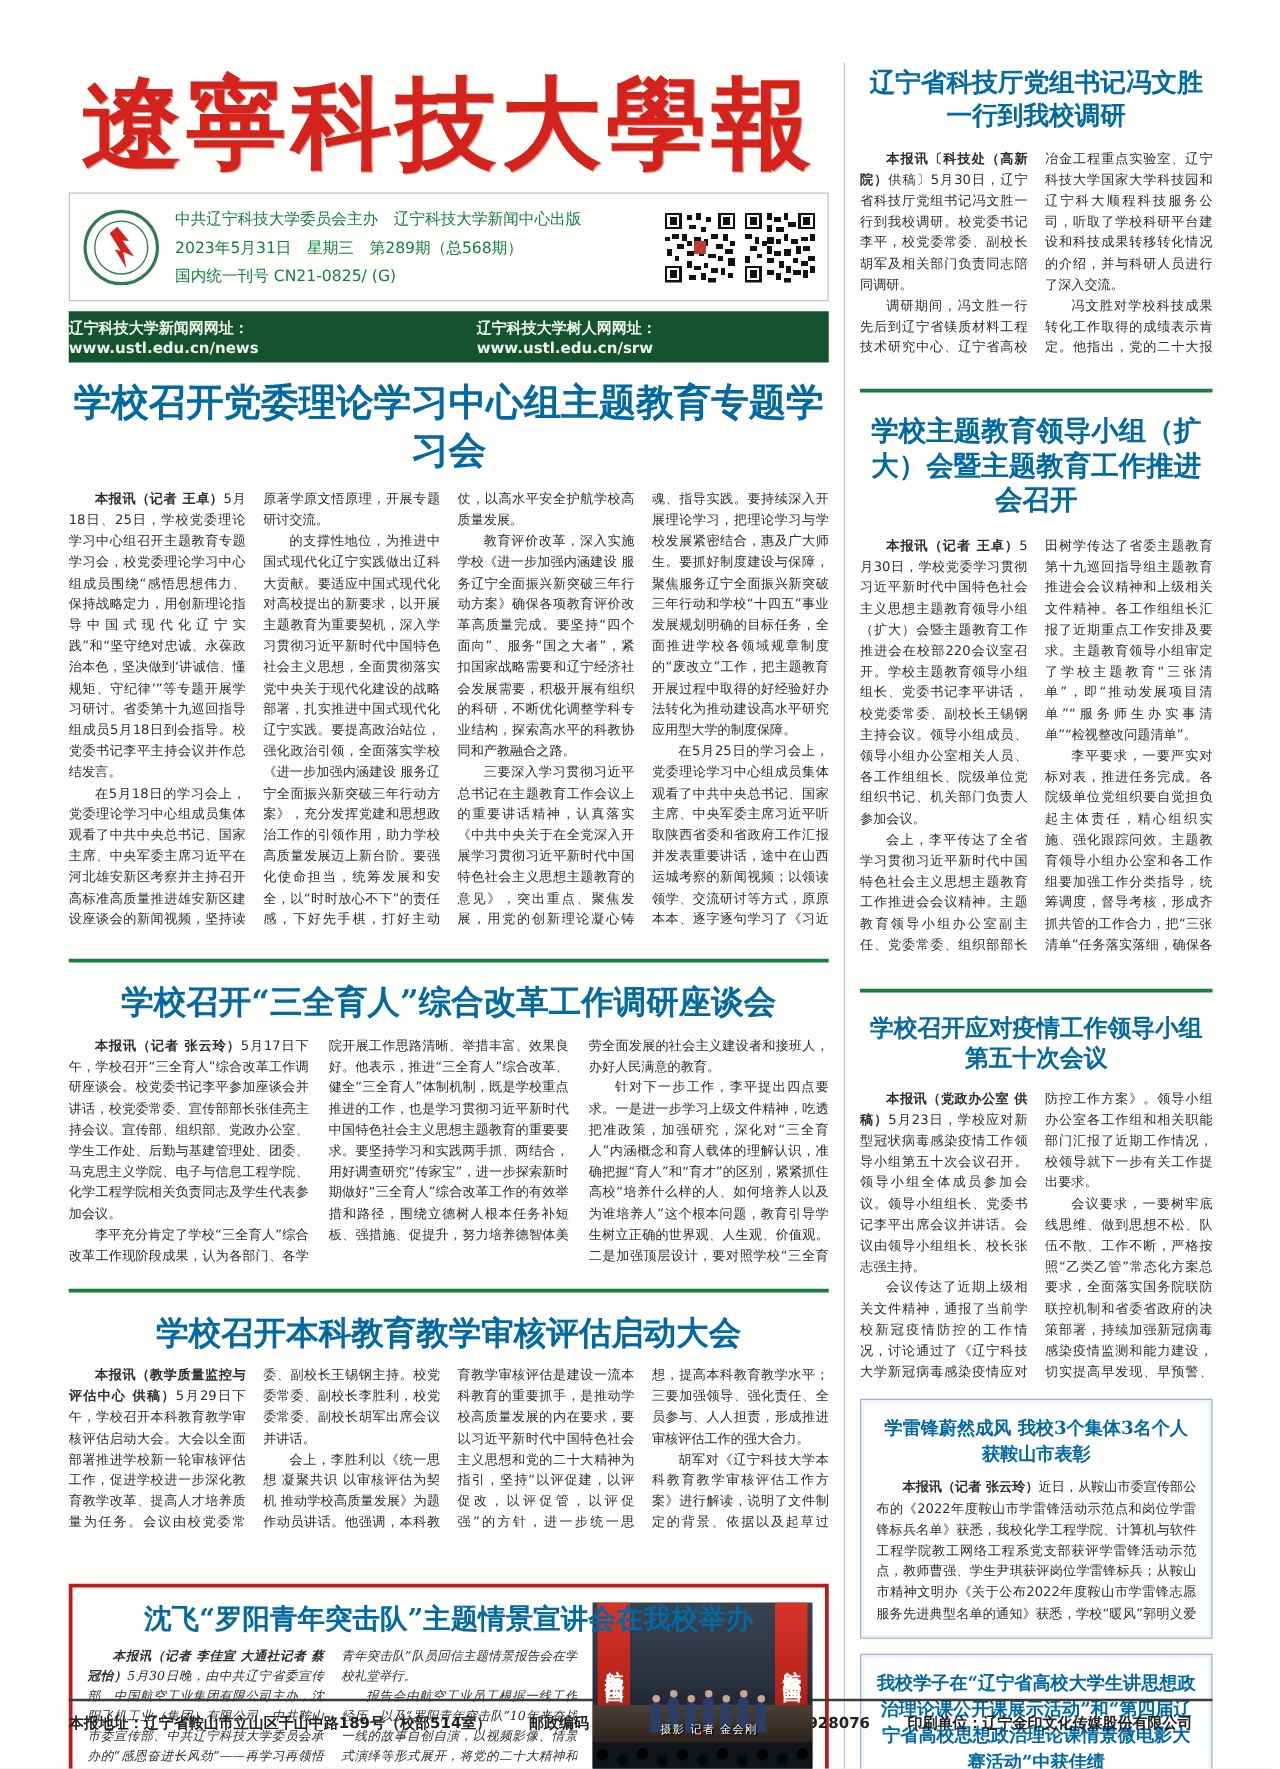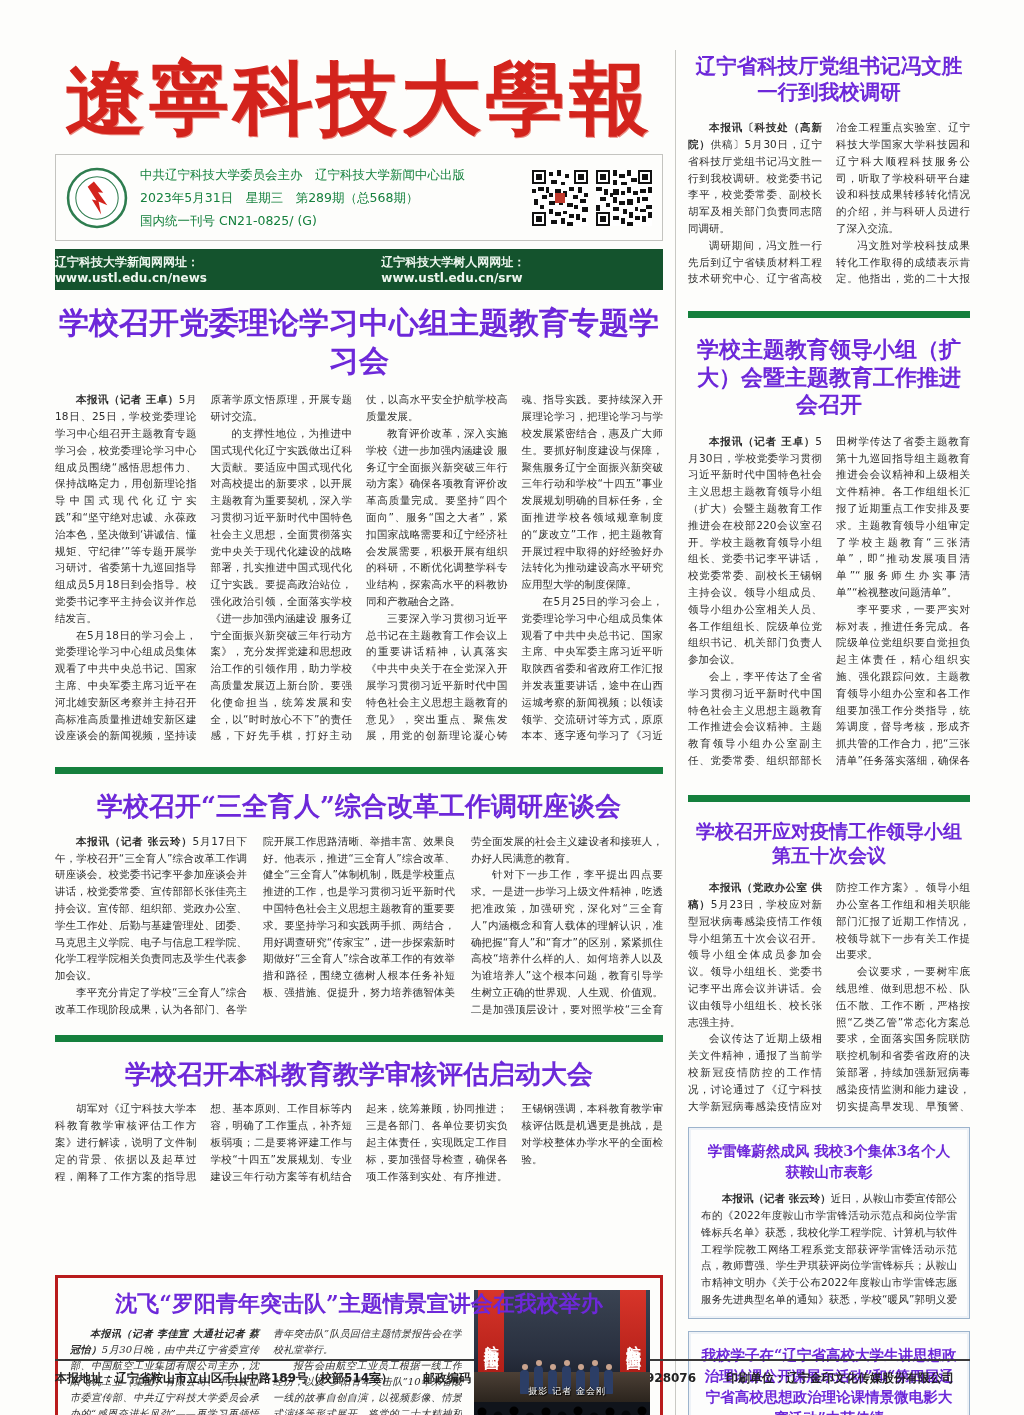--- a/index.html
+++ b/index.html
@@ -17,30 +17,30 @@
   .info-box{border:1px solid #c4c4c0;margin-top:8px;padding:8px 10px;display:flex;align-items:center;gap:12px;}
   .logo{width:62px;height:62px;flex:0 0 62px;}
   .info-lines{flex:1;font-size:12.5px;line-height:1.85;color:#15803d;}
   .qr-wrap{display:flex;gap:8px;}
   .qr{width:56px;height:56px;background:#fff;}
   .green-bar{margin-top:8px;background:#14532d;color:#eef6ef;font-size:12px;
        display:flex;justify-content:center;gap:34px;padding:5px 0;font-weight:bold;}
 
   
   .article{overflow:hidden;}
-  .headline{font-family:"Liberation Sans","DejaVu Sans",sans-serif;font-weight:bold;color:#6d28d9;
+  .headline{font-family:"Liberation Sans","DejaVu Sans",sans-serif;font-weight:bold;color:#0369a1;
        text-align:center;line-height:1.25;}
   .headline.serif{font-family:"DejaVu Serif","Liberation Serif",serif;}
   .body{font-size:10.5px;line-height:1.6;text-align:justify;color:#2e2e2e;overflow:hidden;}
   .para{margin:0;text-indent:2em;}
   .para b{font-weight:bold;}
   .cols-2{column-count:2;column-gap:14px;}
   .cols-3{column-count:3;column-gap:16px;}
   .cols-4{column-count:4;column-gap:14px;}
-  .rule-top{border-top:7px solid #15803d;padding-top:10px;margin-top:10px;}
+  .rule-top{border-top:3px solid #15803d;padding-top:10px;margin-top:10px;}
 
   
   .a-main .headline{font-size:30px;margin:14px 0 12px;}
   .a-main .body{height:366px;}
   .a-sanquan .headline{font-size:26px;margin:6px 0 10px;}
   .a-sanquan .body{height:192px;}
   .a-shenhe .headline{font-size:26px;margin:6px 0 10px;}
   .a-shenhe .body{height:148px;}
 
   
@@ -160,20 +160,22 @@
         <div class="body cols-3">
             <p class="para"><b>本报讯（记者 张云玲）</b>5月17日下午，学校召开“三全育人”综合改革工作调研座谈会。校党委书记李平参加座谈会并讲话，校党委常委、宣传部部长张佳亮主持会议。宣传部、组织部、党政办公室、学生工作处、后勤与基建管理处、团委、马克思主义学院、电子与信息工程学院、化学工程学院相关负责同志及学生代表参加会议。</p>
             <p class="para">李平充分肯定了学校“三全育人”综合改革工作现阶段成果，认为各部门、各学院开展工作思路清晰、举措丰富、效果良好。他表示，推进“三全育人”综合改革、健全“三全育人”体制机制，既是学校重点推进的工作，也是学习贯彻习近平新时代中国特色社会主义思想主题教育的重要要求。要坚持学习和实践两手抓、两结合，用好调查研究“传家宝”，进一步探索新时期做好“三全育人”综合改革工作的有效举措和路径，围绕立德树人根本任务补短板、强措施、促提升，努力培养德智体美劳全面发展的社会主义建设者和接班人，办好人民满意的教育。</p>
             <p class="para">针对下一步工作，李平提出四点要求。一是进一步学习上级文件精神，吃透把准政策，加强研究，深化对“三全育人”内涵概念和育人载体的理解认识，准确把握“育人”和“育才”的区别，紧紧抓住高校“培养什么样的人、如何培养人以及为谁培养人”这个根本问题，教育引导学生树立正确的世界观、人生观、价值观。二是加强顶层设计，要对照学校“三全育人”综合改革建设方案和“十大育人体系”质量建设标准，结合本次调研的成果制定每个育人体系的实施方案，切实将调研成果转化为解决问题的具体行动，确保工作落实落细。三是突出特点亮点，认真总结提炼创新举措和育人成果，做好案例收集分析，注重挖掘各方面工作的育人要素，及时总结经验、推广经验，促进学生健康成长。四是在总结成绩的同时，要对照目前工作中存在的问题和不足，查缺补漏，深入思考下一步工作举措和思路，不断推动学校“三全育人”综合改革建设工作取得新成效。</p>
           </div>
       </div>
 
       <div class="article a-shenhe rule-top">
         <div class="headline">学校召开本科教育教学审核评估启动大会</div>
         <div class="body cols-4">
+            <p class="para"><b>本报讯（教学质量监控与评估中心 供稿）</b>5月29日下午，学校召开本科教育教学审核评估启动大会。大会以全面部署推进学校新一轮审核评估工作，促进学校进一步深化教育教学改革、提高人才培养质量为任务。会议由校党委常委、副校长王锡钢主持。校党委常委、副校长李胜利，校党委常委、副校长胡军出席会议并讲话。</p>
+            <p class="para">会上，李胜利以《统一思想 凝聚共识 以审核评估为契机 推动学校高质量发展》为题作动员讲话。他强调，本科教育教学审核评估是建设一流本科教育的重要抓手，是推动学校高质量发展的内在要求，要以习近平新时代中国特色社会主义思想和党的二十大精神为指引，坚持“以评促建，以评促改，以评促管，以评促强”的方针，进一步统一思想，提高本科教育教学水平；三要加强领导、强化责任、全员参与、人人担责，形成推进审核评估工作的强大合力。</p>
             <p class="para">胡军对《辽宁科技大学本科教育教学审核评估工作方案》进行解读，说明了文件制定的背景、依据以及起草过程，阐释了工作方案的指导思想、基本原则、工作目标等内容，明确了工作重点，补齐短板弱项；二是要将评建工作与学校“十四五”发展规划、专业建设三年行动方案等有机结合起来，统筹兼顾，协同推进；三是各部门、各单位要切实负起主体责任，实现既定工作目标，要加强督导检查，确保各项工作落到实处、有序推进。王锡钢强调，本科教育教学审核评估既是机遇更是挑战，是对学校整体办学水平的全面检验。</p>
           </div>
       </div>
 
       <div class="article a-shenfei">
         <div class="headline serif">沈飞“罗阳青年突击队”主题情景宣讲会在我校举办</div>
         <div class="body cols-2">
             <p class="para"><b>本报讯（记者 李佳宣 大通社记者 蔡冠怡）</b>5月30日晚，由中共辽宁省委宣传部、中国航空工业集团有限公司主办，沈阳飞机工业（集团）有限公司、中共鞍山市委宣传部、中共辽宁科技大学委员会承办的“感恩奋进长风劲”——再学习再领悟再落实习近平总书记给航空工业沈飞“罗阳青年突击队”队员回信主题情景报告会在学校礼堂举行。</p>
             <p class="para">报告会由航空工业员工根据一线工作经历，以及“罗阳青年突击队”10年来奋战一线的故事自创自演，以视频影像、情景式演绎等形式展开，将党的二十大精神和习近平总书记对航空工业的重要指示批示精神，生动、立体、深刻地传递给观众，展现了新时代十年我国航空工业跨越式发展的历程和成就。整场报告会历时约80分钟，现场师生被一个个感人的故事和一段段动情的演绎深深打动，大家不仅听了一场鲜活立体的宣讲报告，也上了一堂生动精彩的思政大课。</p>
           </div>

